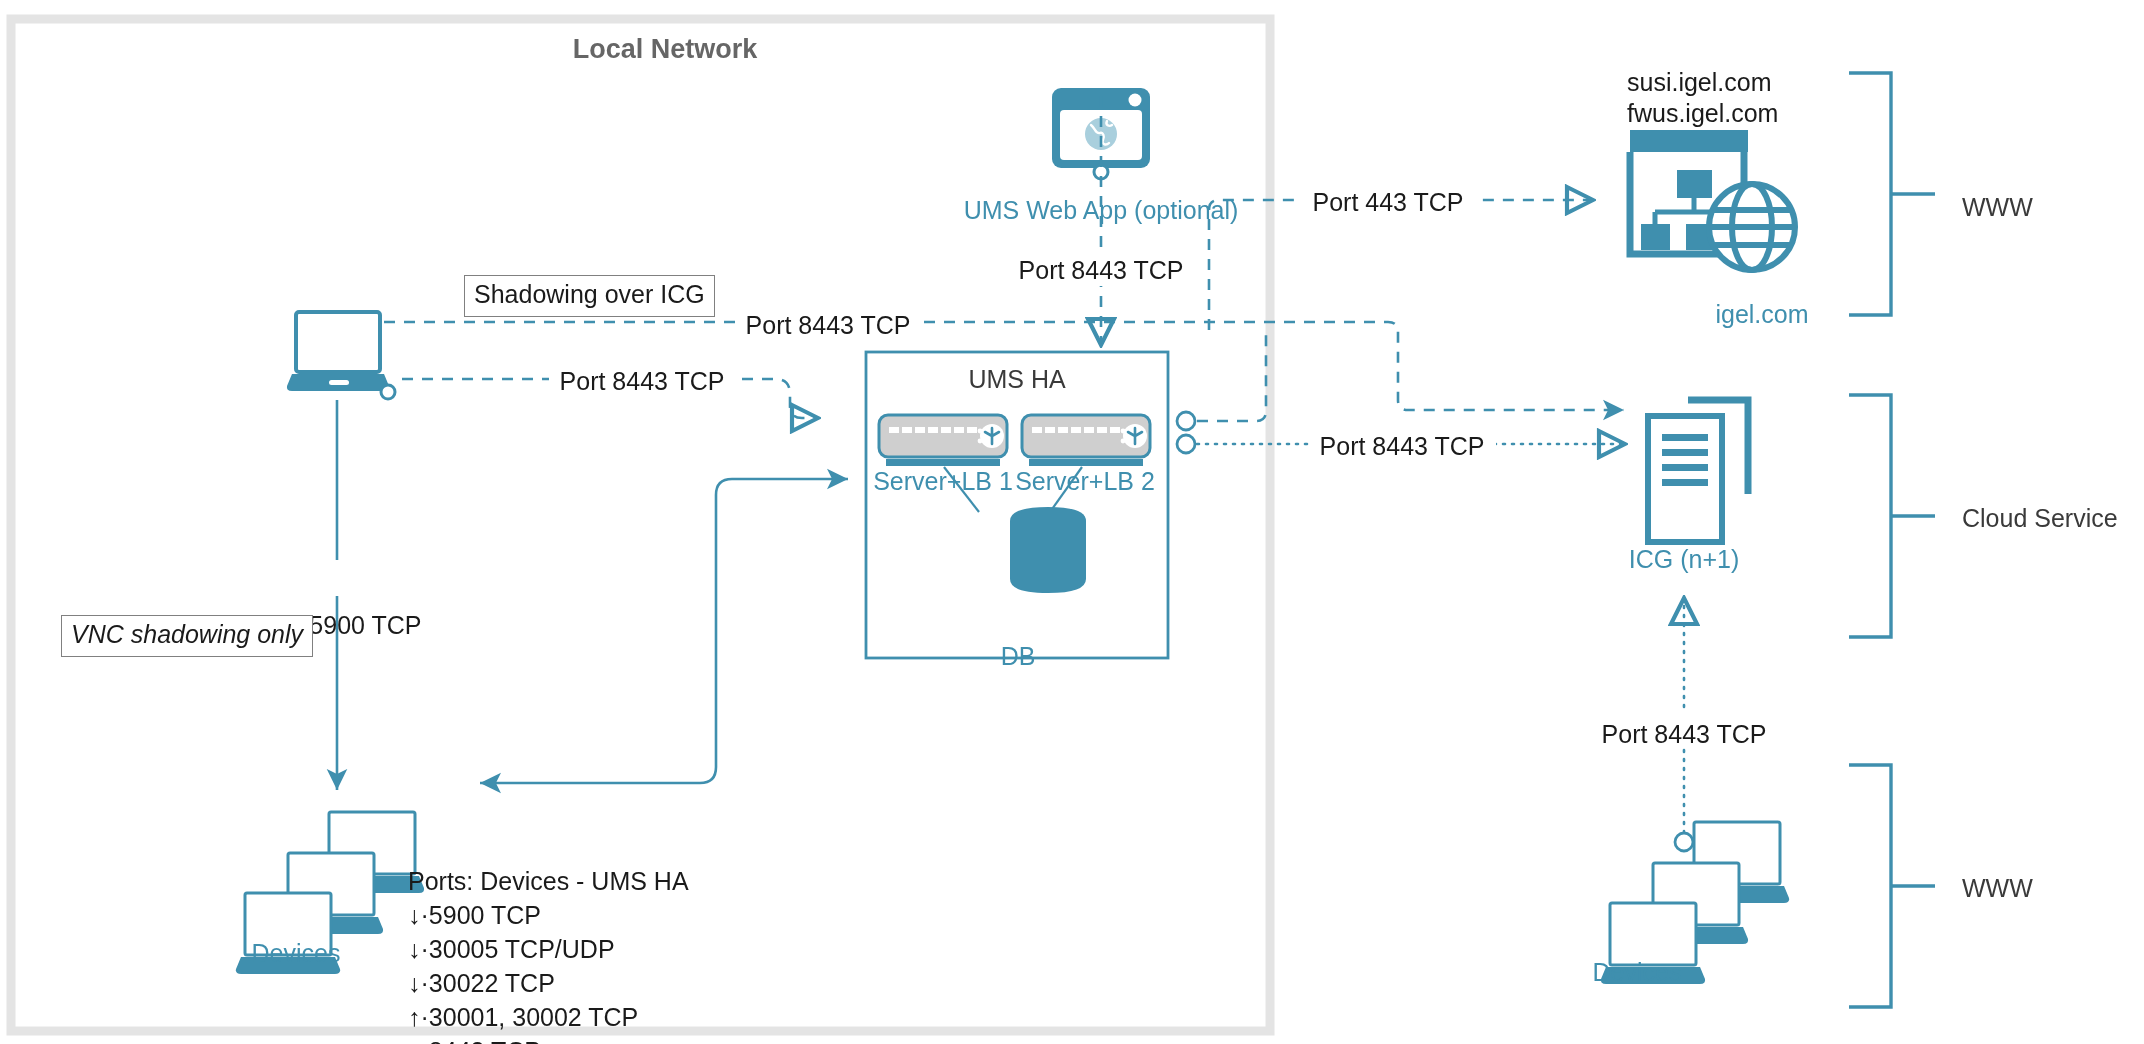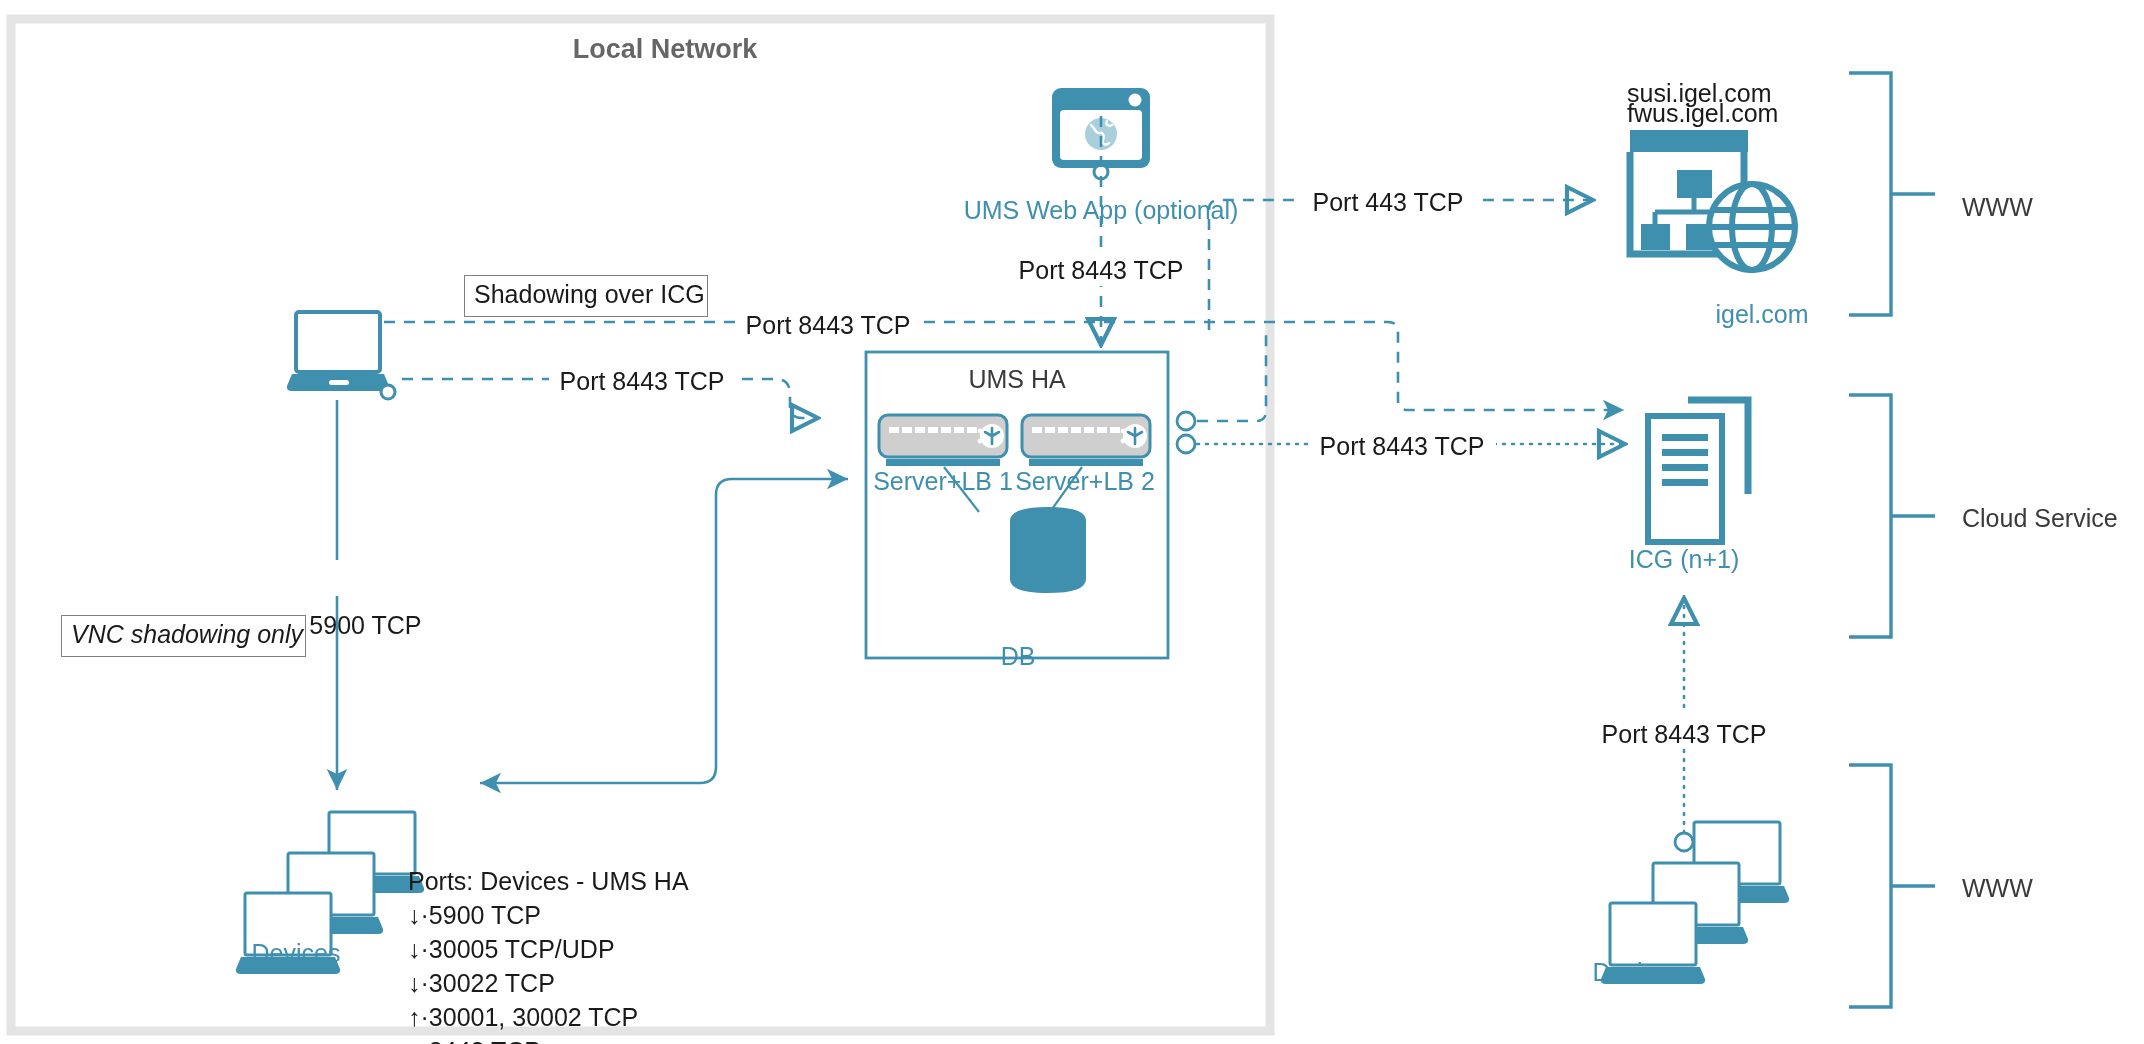--- a/index.html
+++ b/index.html
@@ -45,21 +45,21 @@
   .lbl-gray {
     color: #3a3a3a;
     font-size: 25px;
   }
   .note-box {
     position: absolute;
     border: 1px solid #808080;
     background: #ffffff;
     color: #1a1a1a;
     font-size: 25px;
-    padding: 5px 2px 7px 9px;
+    padding: 5px 9px 7px 9px;
     white-space: pre;
     line-height: 1.1;
   }
   .portlist {
     position: absolute;
     color: #1a1a1a;
     font-size: 25px;
     line-height: 1.36;
     white-space: pre;
   }
@@ -261,21 +261,21 @@
   <div class="lbl lbl-gray ctr" style="left:1017px; top:364px;">UMS HA</div>
 
   <div class="lbl lbl-teal ctr" style="left:943px; top:466px;">Server+LB 1</div>
 
   <div class="lbl lbl-teal ctr" style="left:1085px; top:466px;">Server+LB 2</div>
 
   <div class="lbl lbl-teal ctr" style="left:1018px; top:612px;margin-top:29px;">DB</div>
 
   <div class="lbl lbl-black ctr" style="left:1402px; top:431px;">Port 8443 TCP</div>
 
-  <div class="lbl lbl-black" style="left:1627px; top:67px;margin-top:11px;">susi.igel.com</div>
+  <div class="lbl lbl-black" style="left:1627px; top:67px;">susi.igel.com</div>
 
   <div class="lbl lbl-black" style="left:1627px; top:98px;">fwus.igel.com</div>
 
   <div class="lbl lbl-teal ctr" style="left:1762px; top:299px;">igel.com</div>
 
   <div class="lbl lbl-teal ctr" style="left:1684px; top:544px;">ICG (n+1)</div>
 
   <div class="lbl lbl-black ctr" style="left:1684px; top:719px;">Port 8443 TCP</div>
 
   <div class="lbl lbl-teal ctr" style="left:296px; top:938px;">Devices</div>

